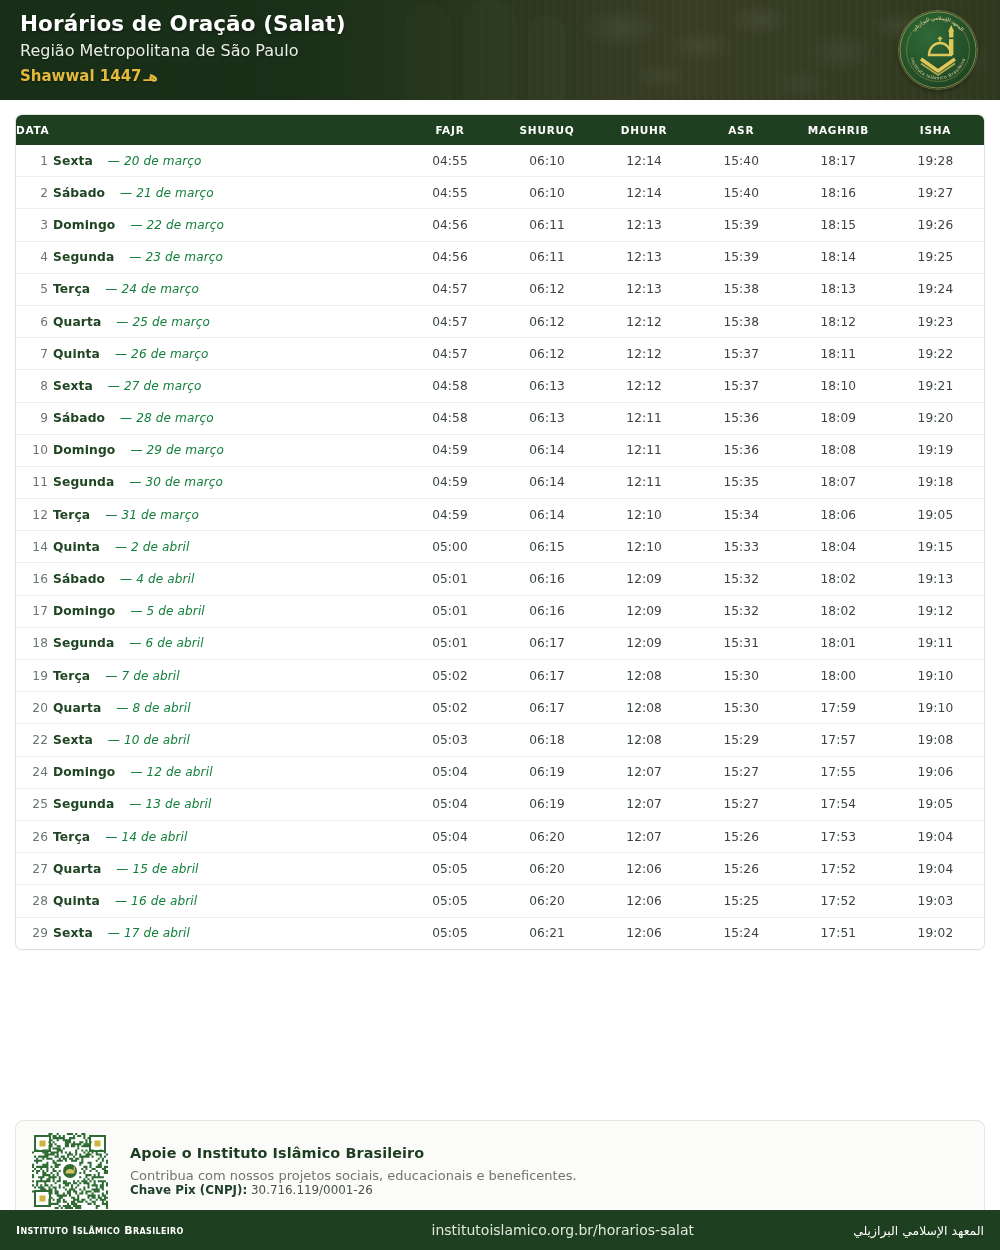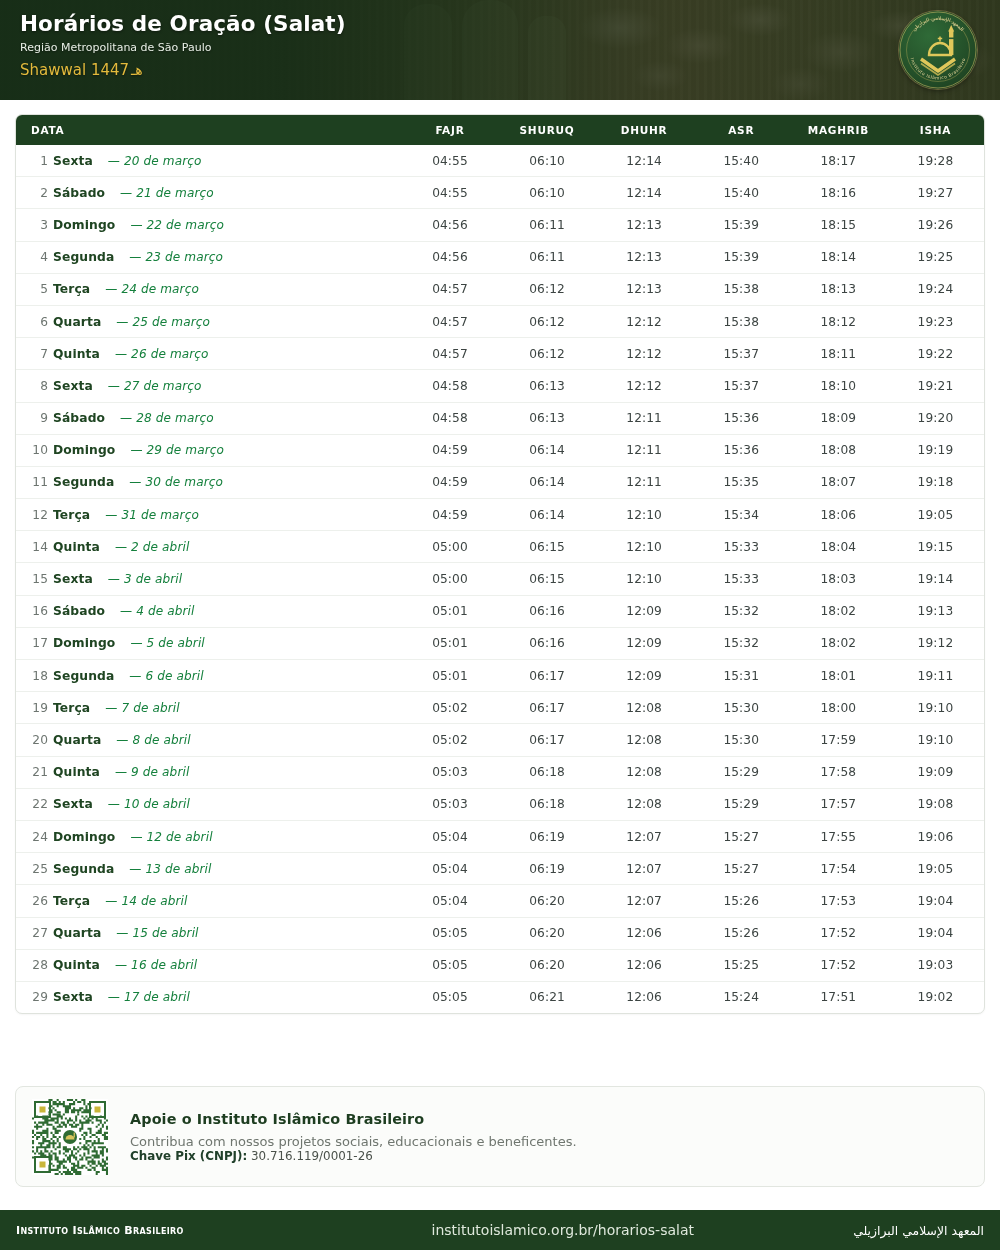--- a/index.html
+++ b/index.html
@@ -76,29 +76,29 @@
   .header-title {
     color: #ffffff;
     font-size: 21.5px;
     font-weight: bold;
     letter-spacing: 0.1px;
     line-height: 1.18;
     text-shadow: 0 1px 3px rgba(0,0,0,0.45);
   }
   .header-subtitle {
     color: #e8efe6;
-    font-size: 11px;
+    font-size: 16px;
     font-weight: normal;
     margin-top: 5px;
     text-shadow: 0 1px 2px rgba(0,0,0,0.4);
   }
   .header-month {
     color: #e3ba3c;
     font-size: 15px;
-    font-weight: normal;
+    font-weight: bold;
     margin-top: 7px;
     text-shadow: 0 1px 2px rgba(0,0,0,0.45);
   }
   .header-month .hijri-glyph {
     font-size: 14px;
     margin-left: 2px;
   }
 
   
   .logo {
@@ -134,21 +134,21 @@
     background: #1e4020;
     color: #ffffff;
     font-size: 10.5px;
     font-weight: bold;
     letter-spacing: 0.75px;
     padding: 9px 0 9px 0;
     text-align: center;
   }
   table.salat thead th.col-data {
     text-align: left;
-    padding-left: 15px;
+    padding-left: 0;
     margin-left: 45px;
   }
   
   col.c-data    { width: 385px; }
   col.c-time    { width: 97px; }
 
   table.salat tbody td {
     font-size: 12.2px;
     color: #3c4442;
     padding: 8.6px 0;
@@ -181,21 +181,21 @@
     font-style: italic;
     font-size: 12.1px;
     margin-left: 15px;
     text-align: center;
   }
 
   
   .donate {
     position: absolute;
     left: 15px;
-    top: 1086px;
+    top: 1120px;
     width: 970px;
     height: 101px;
     box-sizing: border-box;
     border: 1px solid #e2e6e0;
     border-radius: 8px;
     background: #fbfcfa;
     display: flex;
     align-items: center;
     padding: 0 0 0 16px;
   }
@@ -444,29 +444,20 @@
         <tr>
           <td class="date-cell"><span class="d-num">14</span><span class="d-day">Quinta</span><span class="d-date">— 2 de abril</span></td>
           <td>05:00</td>
           <td>06:15</td>
           <td>12:10</td>
           <td>15:33</td>
           <td>18:04</td>
           <td>19:15</td>
         </tr>
         <tr>
-          <td class="date-cell"><span class="d-num">15</span><span class="d-day">Sexta</span><span class="d-date">— 3 de abril</span></td>
-          <td>05:00</td>
-          <td>06:15</td>
-          <td>12:10</td>
-          <td>15:33</td>
-          <td>18:03</td>
-          <td>19:14</td>
-        </tr>
-        <tr>
           <td class="date-cell"><span class="d-num">16</span><span class="d-day">Sábado</span><span class="d-date">— 4 de abril</span></td>
           <td>05:01</td>
           <td>06:16</td>
           <td>12:09</td>
           <td>15:32</td>
           <td>18:02</td>
           <td>19:13</td>
         </tr>
         <tr>
           <td class="date-cell"><span class="d-num">17</span><span class="d-day">Domingo</span><span class="d-date">— 5 de abril</span></td>
@@ -496,29 +487,20 @@
           <td>19:10</td>
         </tr>
         <tr>
           <td class="date-cell"><span class="d-num">20</span><span class="d-day">Quarta</span><span class="d-date">— 8 de abril</span></td>
           <td>05:02</td>
           <td>06:17</td>
           <td>12:08</td>
           <td>15:30</td>
           <td>17:59</td>
           <td>19:10</td>
-        </tr>
-        <tr>
-          <td class="date-cell"><span class="d-num">21</span><span class="d-day">Quinta</span><span class="d-date">— 9 de abril</span></td>
-          <td>05:03</td>
-          <td>06:18</td>
-          <td>12:08</td>
-          <td>15:29</td>
-          <td>17:58</td>
-          <td>19:09</td>
         </tr>
         <tr>
           <td class="date-cell"><span class="d-num">22</span><span class="d-day">Sexta</span><span class="d-date">— 10 de abril</span></td>
           <td>05:03</td>
           <td>06:18</td>
           <td>12:08</td>
           <td>15:29</td>
           <td>17:57</td>
           <td>19:08</td>
         </tr>

